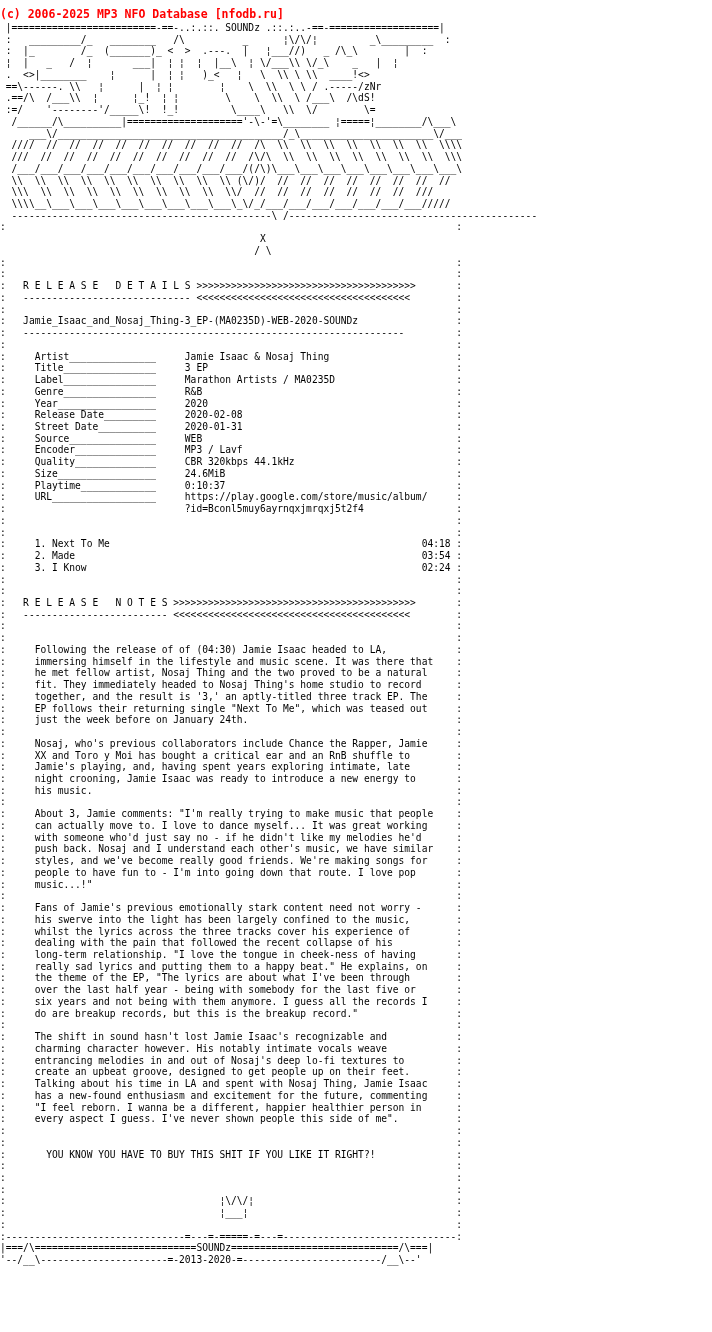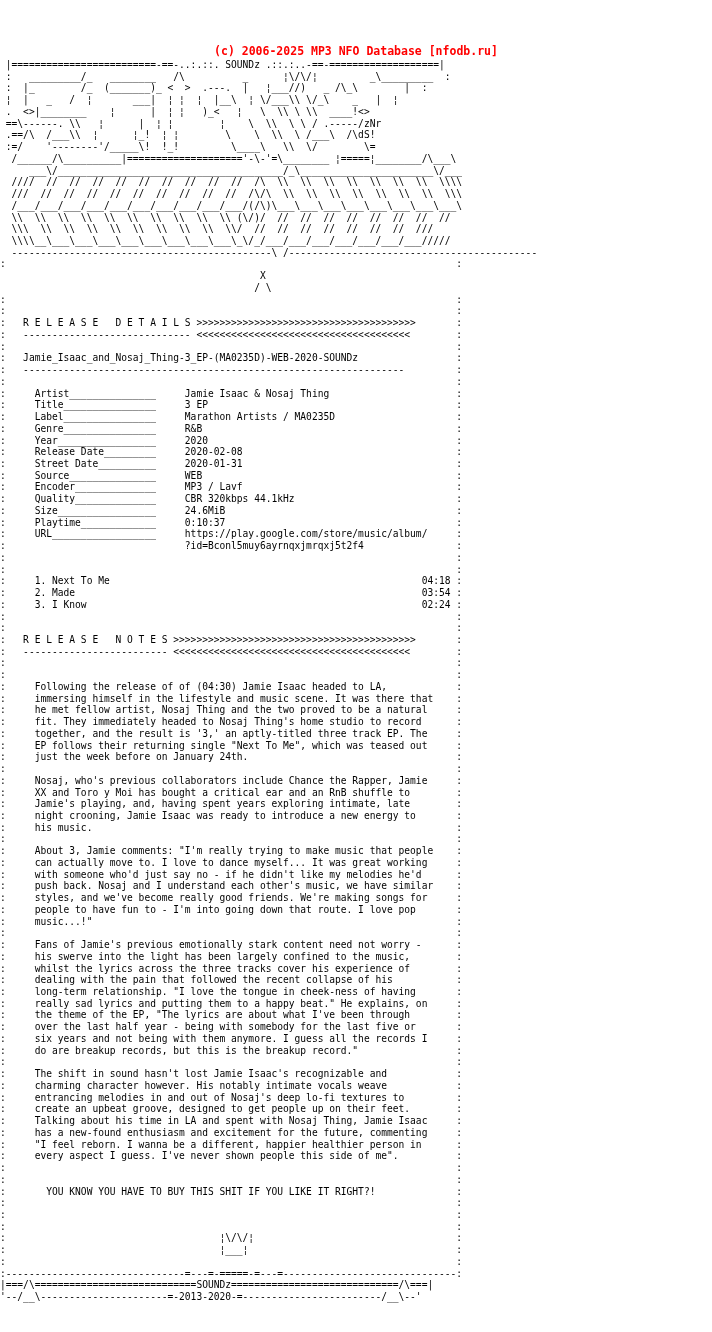--- a/index.html
+++ b/index.html
@@ -14,30 +14,28 @@
     color: #000000;
     overflow: hidden;
   }
   #page {
     width: 712px;
     height: 1332px;
     position: relative;
   }
   .credit {
     color: #ff0000;
-    text-align: center;
     font-family: "DejaVu Sans Mono", "Liberation Mono", monospace;
     font-size: 11.5px;
     font-weight: bold;
     letter-spacing: 0px;
-    padding-top: 0;
+    padding-top: 7px;
     height: 15px;
     line-height: 14px;
     white-space: pre;
-    margin-top: 44px;
   }
   pre.nfo {
     margin: 0;
     padding: 0 0 0 0;
     font-family: "DejaVu Sans Mono", "Liberation Mono", monospace;
     font-size: 9.6px;
     line-height: 11.73px;
     letter-spacing: 0px;
     color: #000000;
     white-space: pre;

